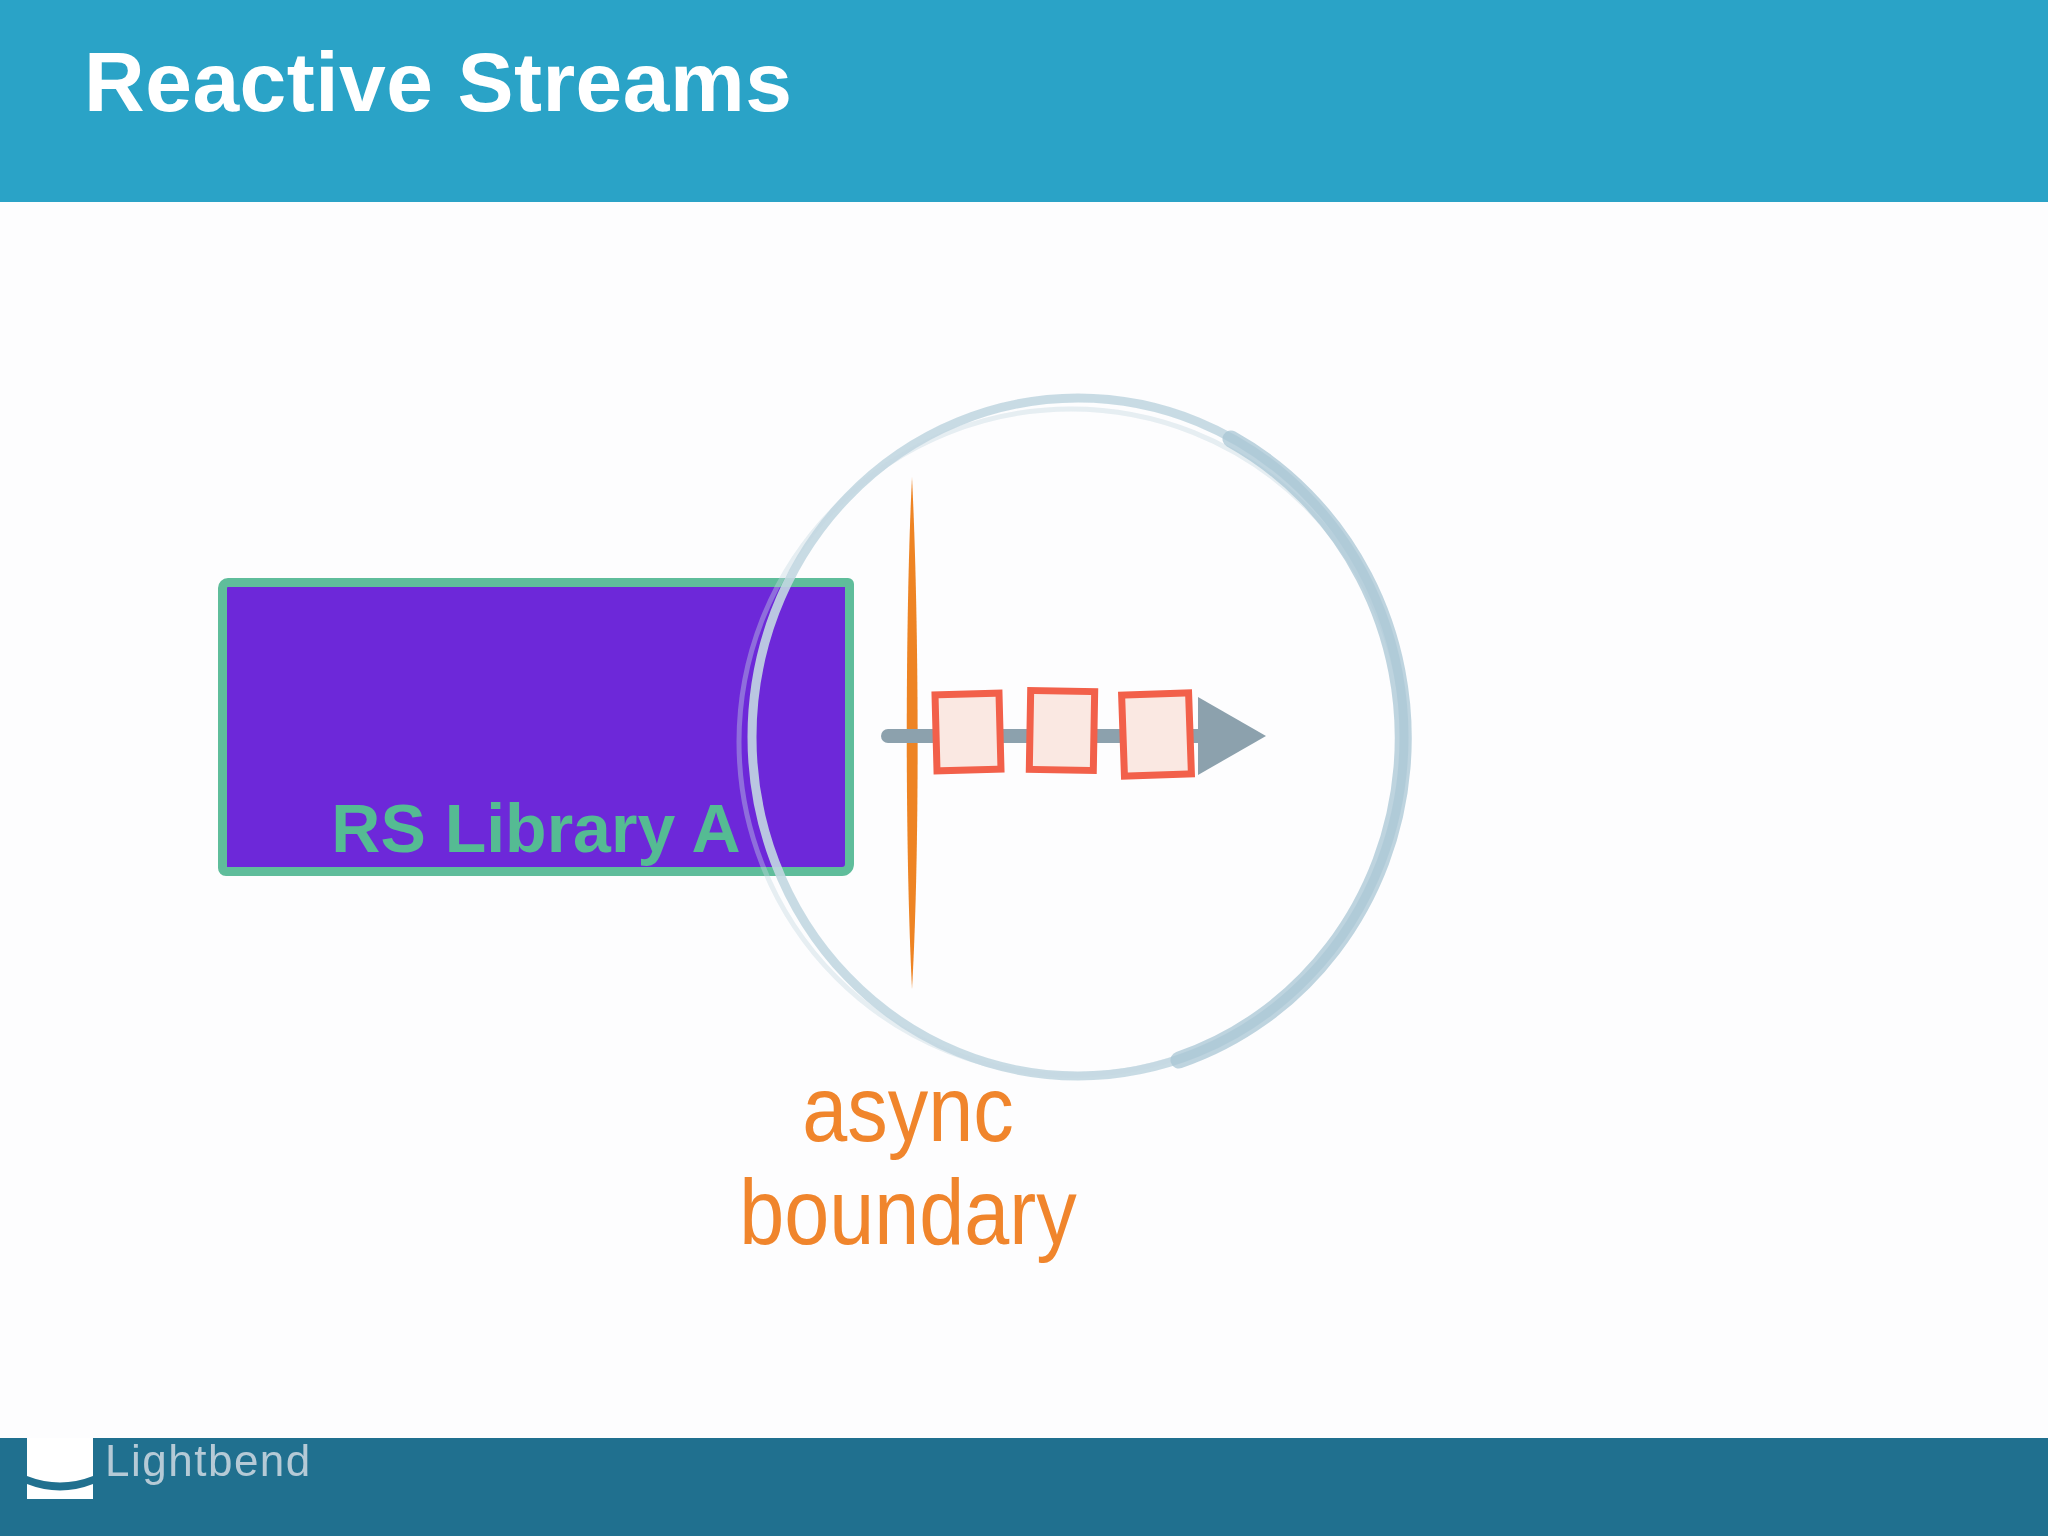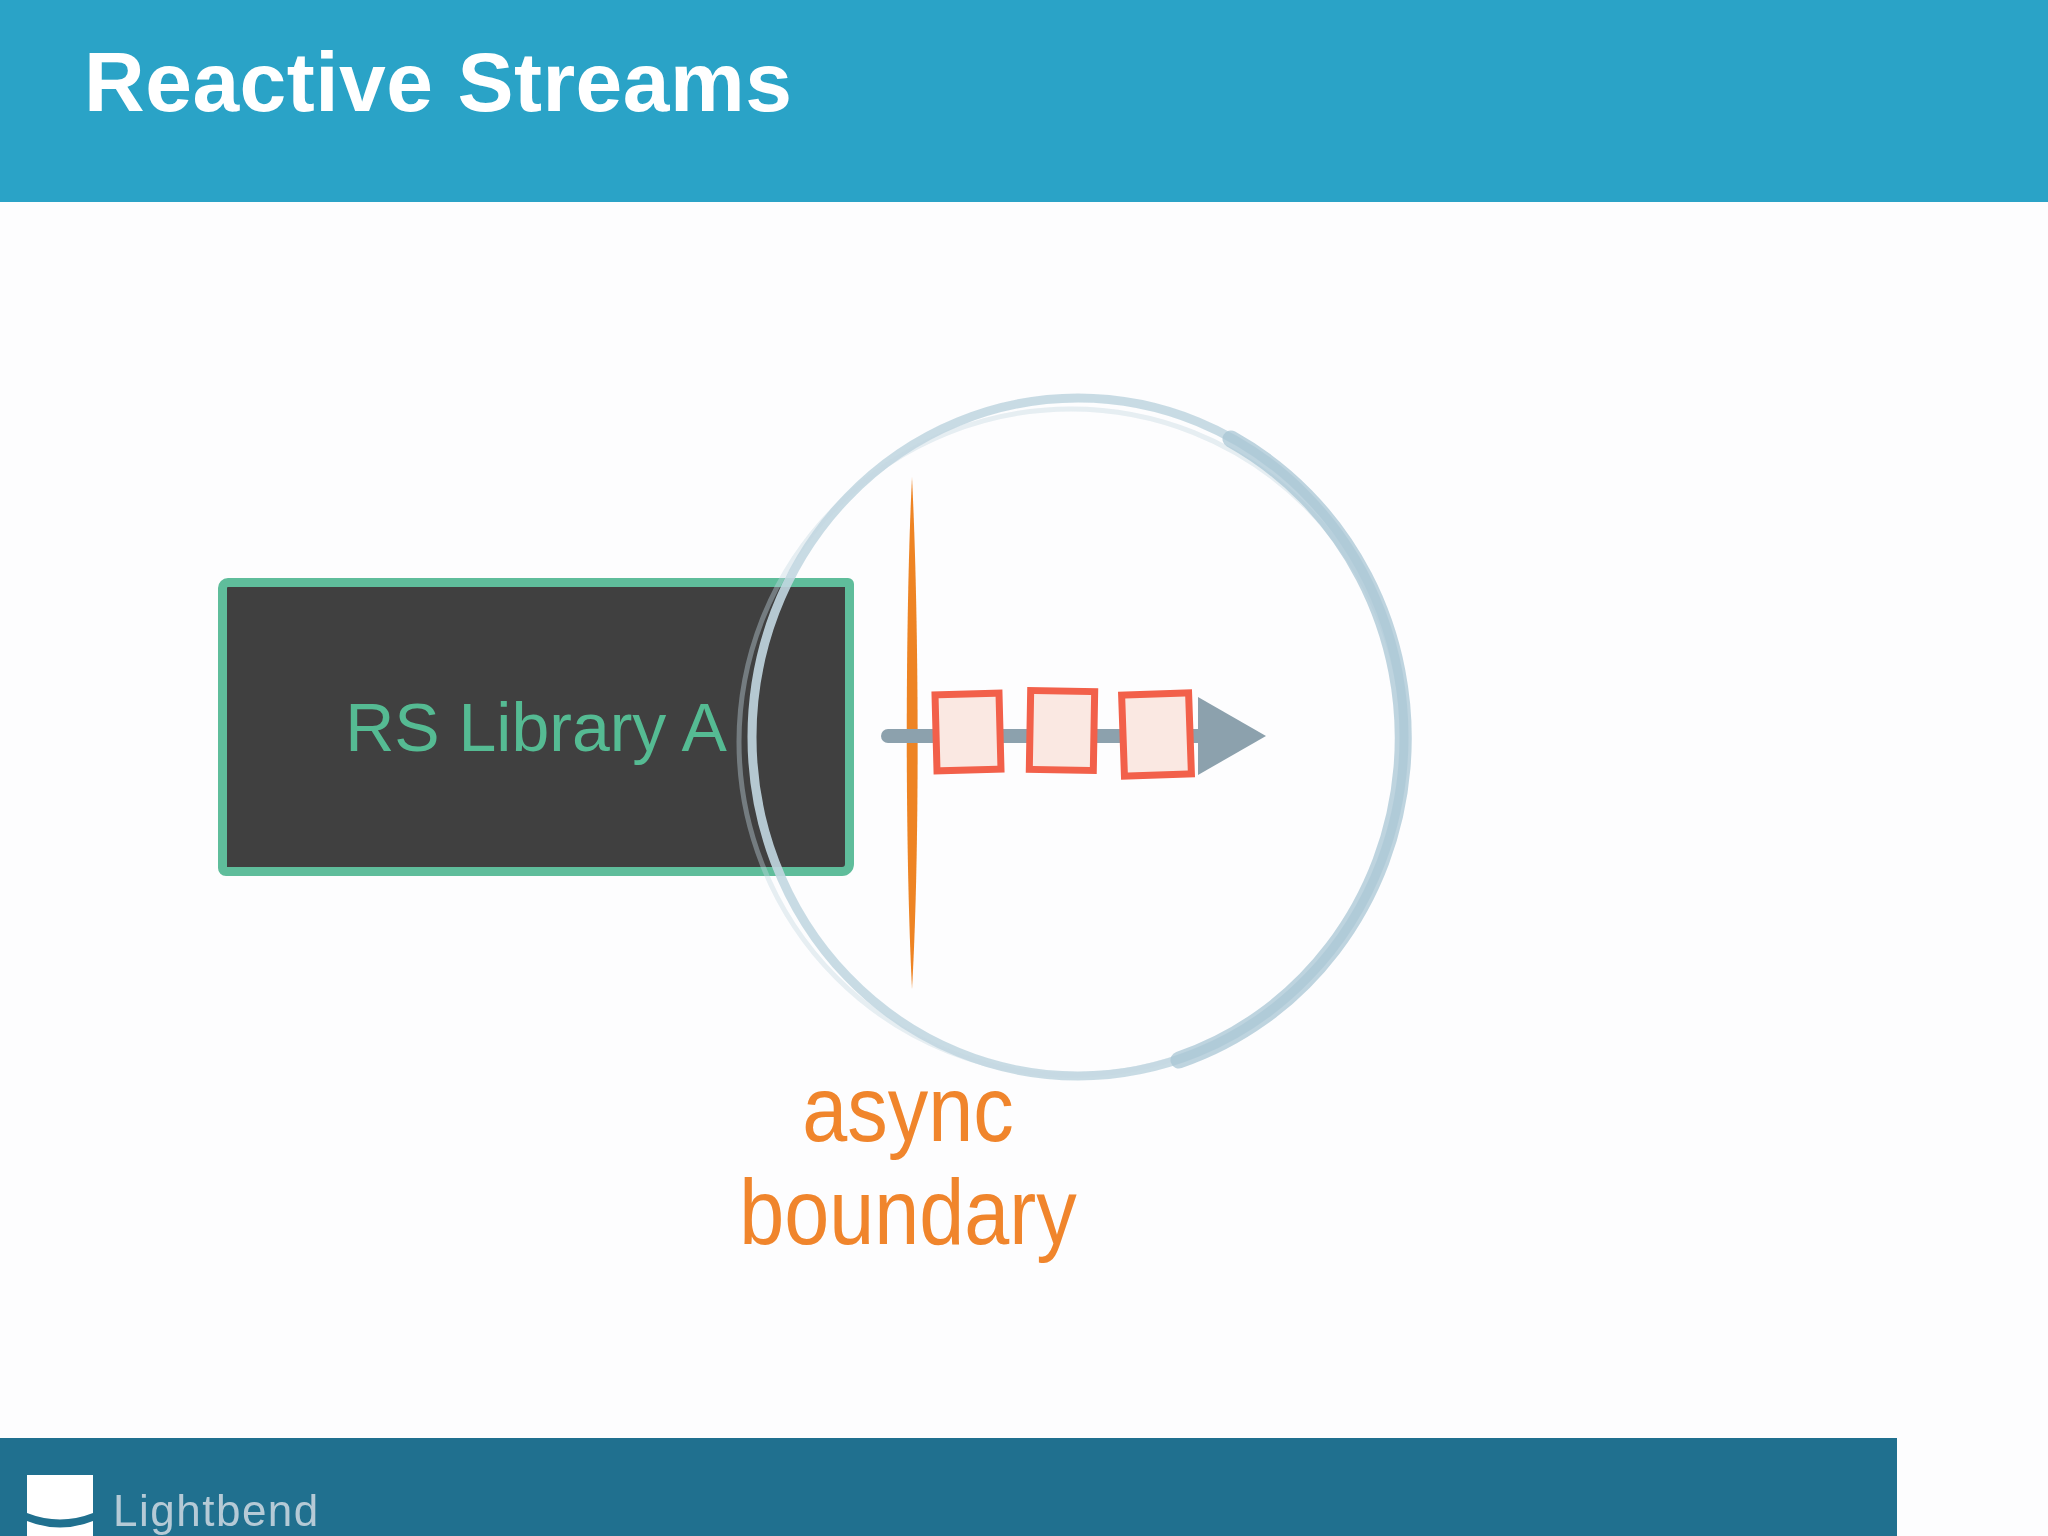--- a/index.html
+++ b/index.html
@@ -16,46 +16,46 @@
   }
   .header h1 {
     margin:0; padding:36px 0 0 84px;
     font-size:84px; line-height:92px; font-weight:700; color:#ffffff;
     letter-spacing:0.5px;
   }
 
   
   .box {
     position:absolute; box-sizing:border-box;
-    border:9px solid #5FBD9B; background:#404040;
+    border:9px solid #5FBD9B; background:#6d28d9;
     border-radius:10px 6px 12px 8px;
-    display:flex; align-items:center; justify-content:center;
-    font-weight:400; color:#55BB93; z-index:1;
+    display:flex; align-items:flex-end; justify-content:center;
+    font-weight:700; color:#55BB93; z-index:1;
   }
   .box-a { left:218px; top:578px; width:636px; height:298px; font-size:68px; }
   .box-b { left:1296px; top:592px; width:580px; height:274px; font-size:68px; }
 
   
   .overlay {
     position:absolute; left:0; top:0; width:2048px; height:1536px;
     z-index:2; pointer-events:none;
   }
 
   
   .async-label {
     position:absolute; left:608px; top:1058px; width:600px; z-index:3;
     text-align:center; color:#F0852C;
     font-size:92px; font-weight:300; line-height:1.12;
     transform:scaleX(.88); transform-origin:50% 0;
   }
 
   
   .footer {
-    position:absolute; left:0; bottom:0; width:1897px; height:98px;
-    background:#20708F; display:flex; align-items:flex-end; z-index:4;gap:8px;
+    position:absolute; left:0; bottom:0; width:2048px; height:98px;
+    background:#20708F; display:flex; align-items:flex-start; z-index:4;
   }
   .footer .logo-mark { margin-left:27px; flex:0 0 auto; display:block; }
   .footer .logo-text {
     color:#B5CAD6; font-size:44px; font-weight:300;
     letter-spacing:1.5px; margin-left:12px; margin-top:-2px;
   }
 </style>
 </head>
 <body>
 

